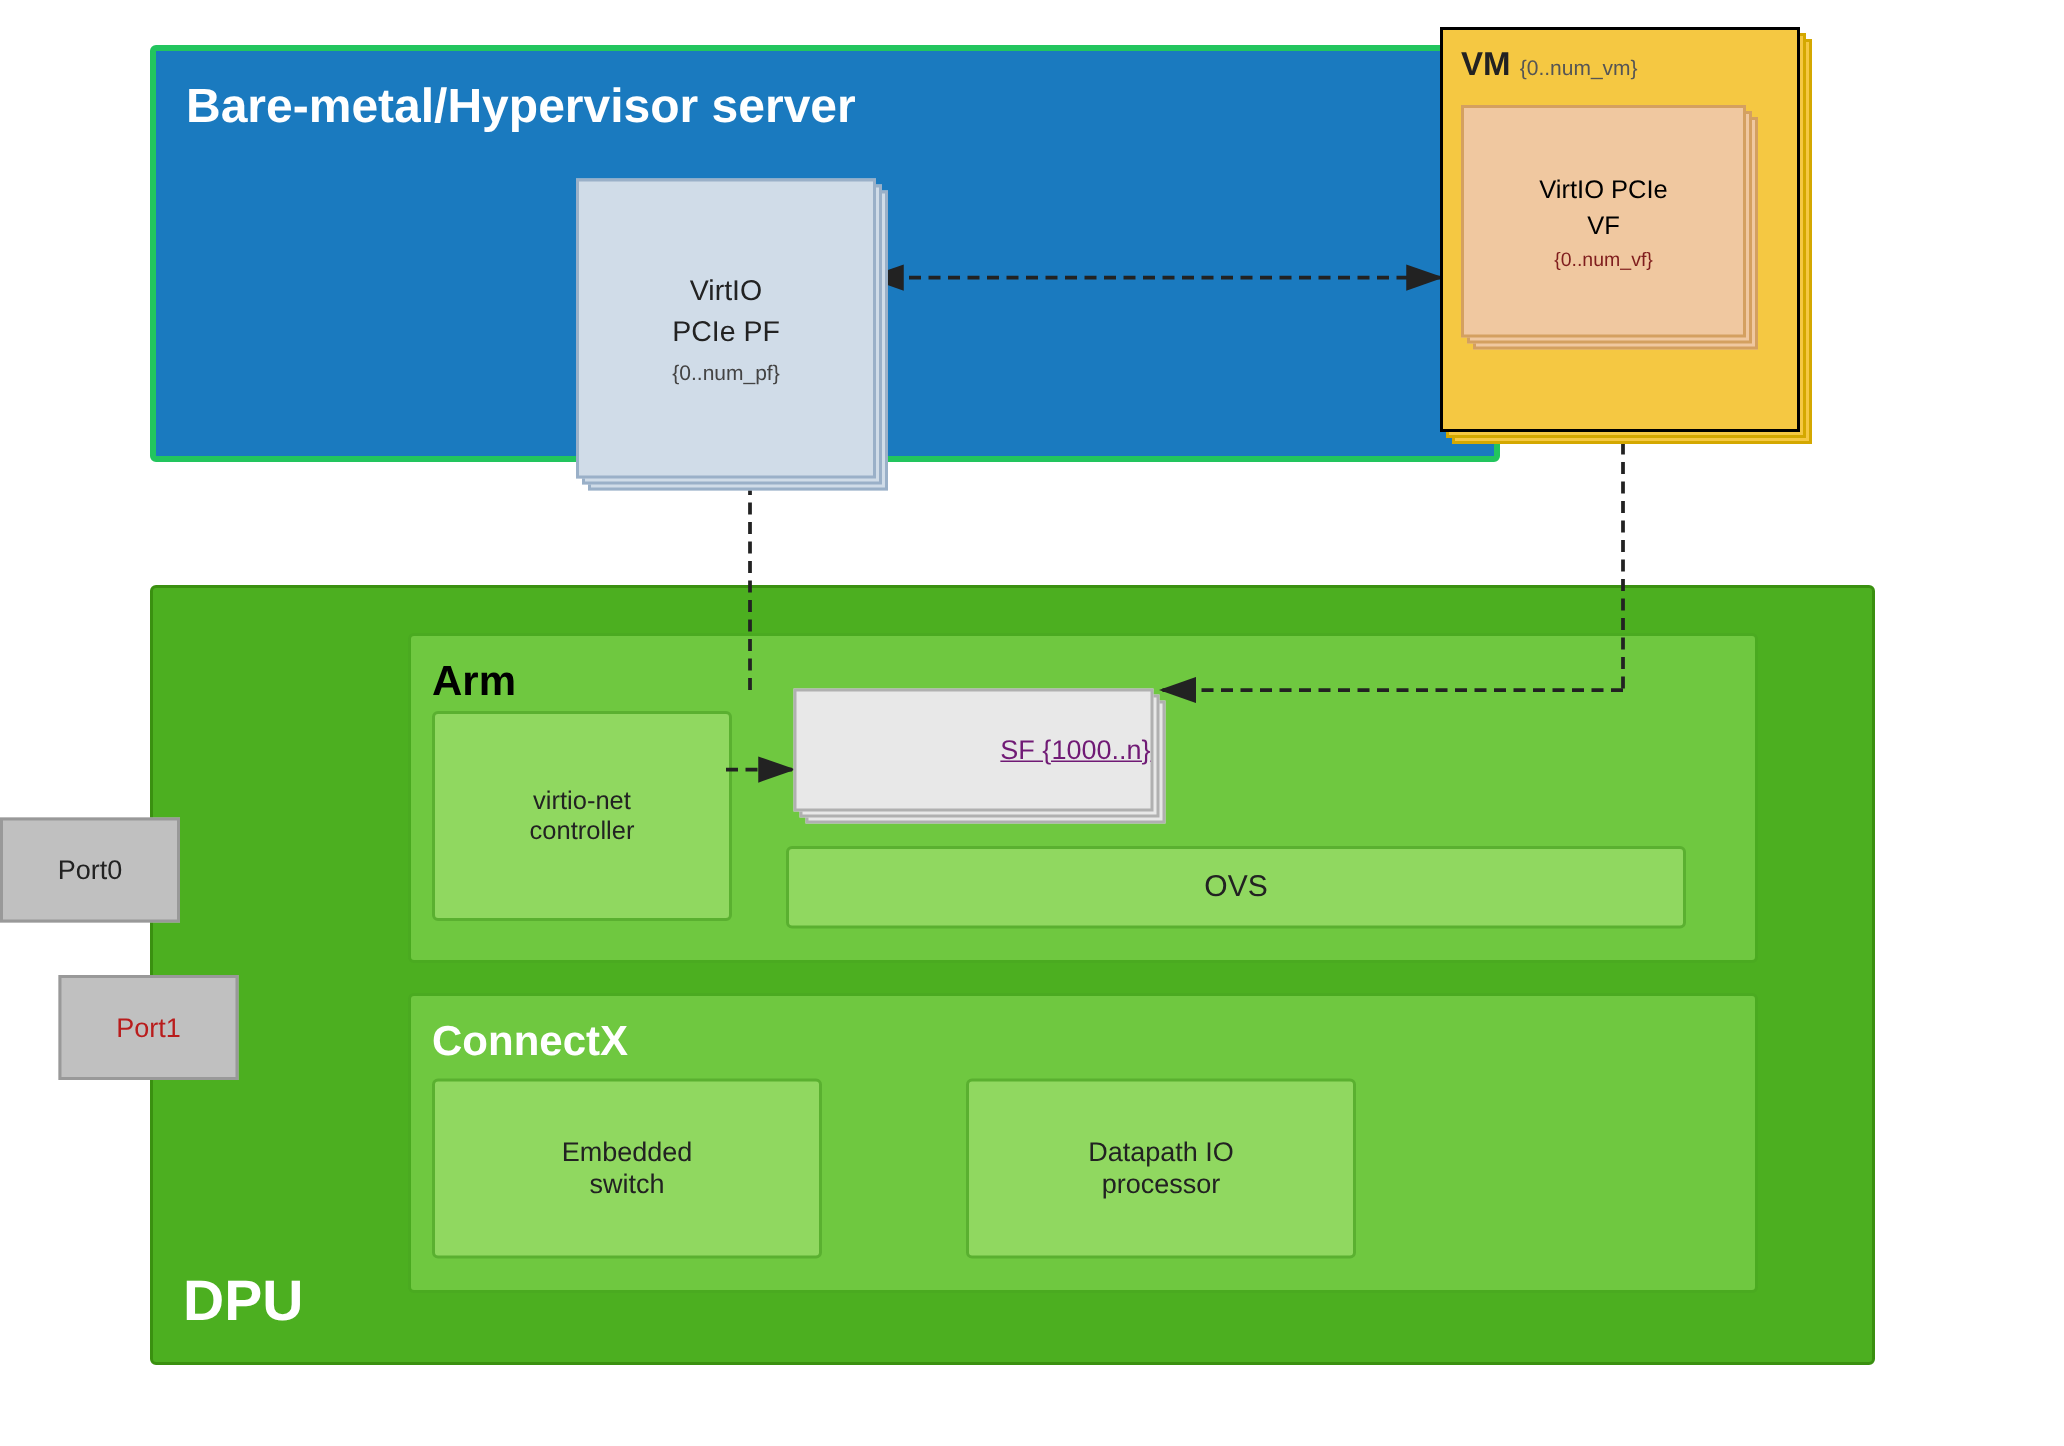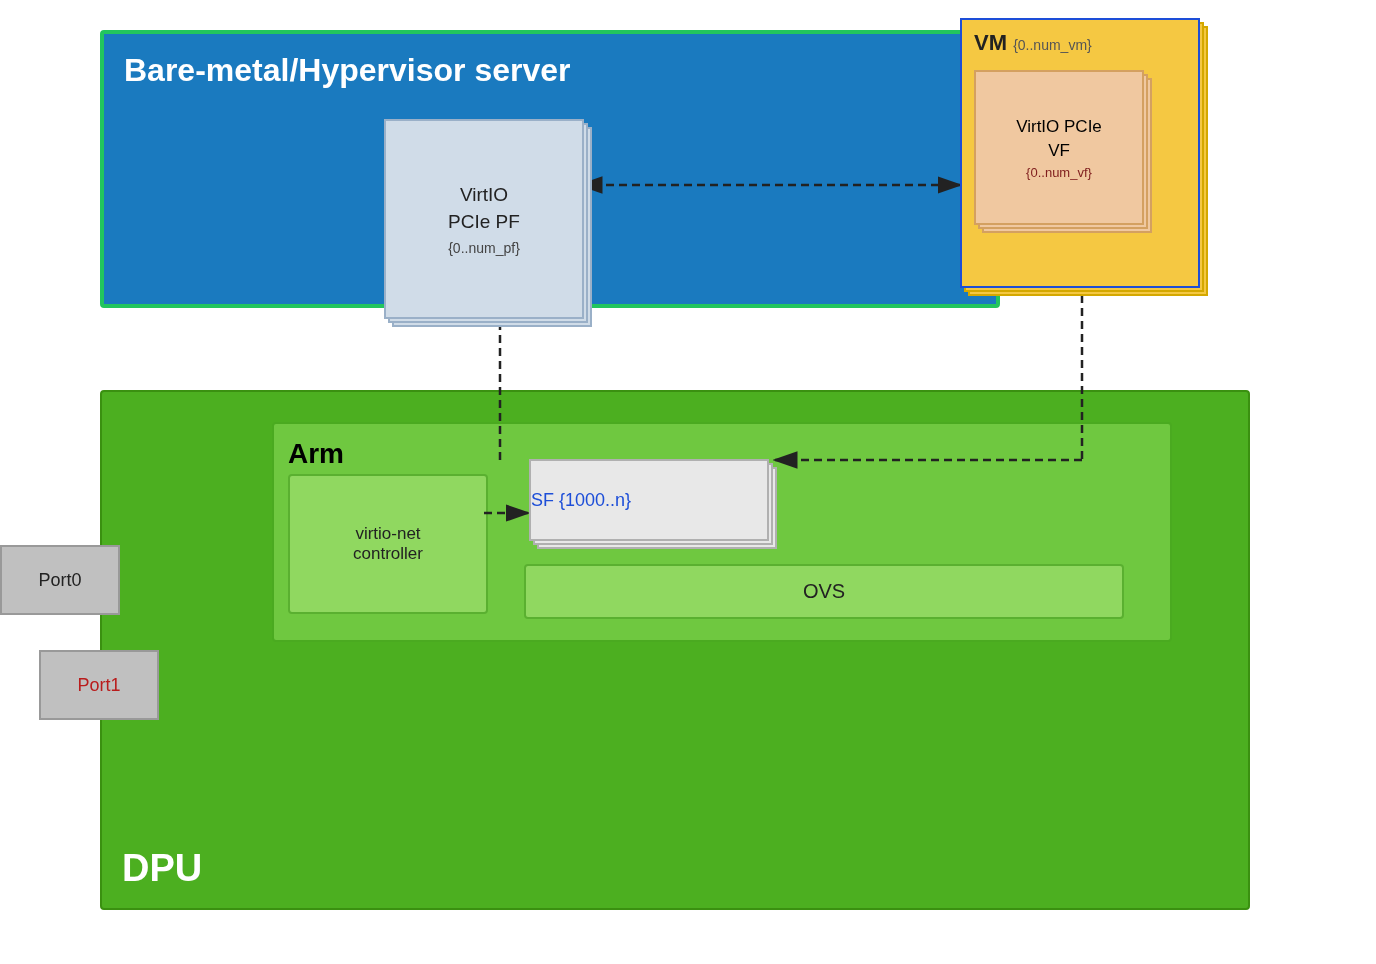--- a/index.html
+++ b/index.html
@@ -74,21 +74,21 @@
     .pf-card .sublabel {
       font-size: 14px;
       color: #444;
       margin-top: 4px;
     }
 
     .vf-card {
       position: absolute;
       background: #f0c8a0;
       border: 2px solid #d4a060;
-      width: 170px;
+      width: 190px;
       height: 155px;
       display: flex;
       flex-direction: column;
       align-items: center;
       justify-content: center;
       text-align: center;
       font-size: 17px;
     }
     .vf-card:nth-child(1) { top: 8px; left: 8px; }
     .vf-card:nth-child(2) { top: 4px; left: 4px; }
@@ -158,23 +158,24 @@
     }
 
     .sf-card {
       position: absolute;
       background: #e8e8e8;
       border: 2px solid #b0b0b0;
       width: 240px;
       height: 85px;
       display: flex;
       align-items: center;
-      justify-content: flex-start;
-      font-size: 18px;
-      color: #1d4ed8;
+      justify-content: flex-end;
+      font-size: 18px;
+      color: #701a75;
+      text-decoration: underline;
     }
     .sf-card:nth-child(1) { top: 8px; left: 8px; }
     .sf-card:nth-child(2) { top: 4px; left: 4px; }
     .sf-card:nth-child(3) { top: 0; left: 0; }
 
     
     .ovs-box {
       position: absolute;
       top: 140px;
       left: 250px;
@@ -307,21 +308,21 @@
         <span class="sublabel" style="font-size:14px; color:#444; margin-top:4px;">{0..num_pf}</span>
       </div>
     </div>
   </div>
 
   <div style="position:absolute; top:18px; left:960px; width:260px; height:290px; z-index:10;">
 
     <div style="position:absolute; top:8px; left:8px; width:240px; height:270px; background:#f5c842; border:2px solid #d4a800; z-index:1;"></div>
     <div style="position:absolute; top:4px; left:4px; width:240px; height:270px; background:#f5c842; border:2px solid #d4a800; z-index:2;"></div>
 
-    <div style="position:absolute; top:0; left:0; width:240px; height:270px; background:#f5c842; border:2px solid #1d4ed8; z-index:3;">
+    <div style="position:absolute; top:0; left:0; width:240px; height:270px; background:#f5c842; border:2px solid #000000; z-index:3;">
       <span style="position:absolute; top:10px; left:12px; font-size:22px; font-weight:bold; color:#222;">VM <span style="font-size:14px; font-weight:normal; color:#555;">{0..num_vm}</span></span>
 
       <div style="position:absolute; top:50px; left:12px; width:210px;">
         <div class="vf-card" style="position:absolute; top:8px; left:8px; z-index:1;"></div>
         <div class="vf-card" style="position:absolute; top:4px; left:4px; z-index:2;"></div>
         <div class="vf-card" style="position:absolute; top:0; left:0; z-index:3;">
           <span class="label" style="font-size:17px; line-height:1.4; text-align:center;">VirtIO PCIe<br>VF</span>
           <span class="sublabel" style="font-size:13px; color:#7f1d1d; margin-top:3px;">{0..num_vf}</span>
         </div>
       </div>
@@ -344,20 +345,31 @@
         <div class="sf-card" style="position:absolute; top:0; left:0; z-index:3; width:240px; height:82px;">
           <span style="font-size:18px;">SF {1000..n}</span>
         </div>
       </div>
 
       <div class="ovs-box">
         <span>OVS</span>
       </div>
     </div>
 
+    <div class="connectx-box">
+      <span class="connectx-title">ConnectX</span>
+
+      <div class="embedded-switch-box">
+        <span>Embedded<br>switch</span>
+      </div>
+
+      <div class="datapath-io-box">
+        <span>Datapath IO<br>processor</span>
+      </div>
+    </div>
   </div>
 
   <div class="port0-box">
     <span>Port0</span>
   </div>
 
   <div class="port1-box">
     <span>Port1</span>
   </div>
 

